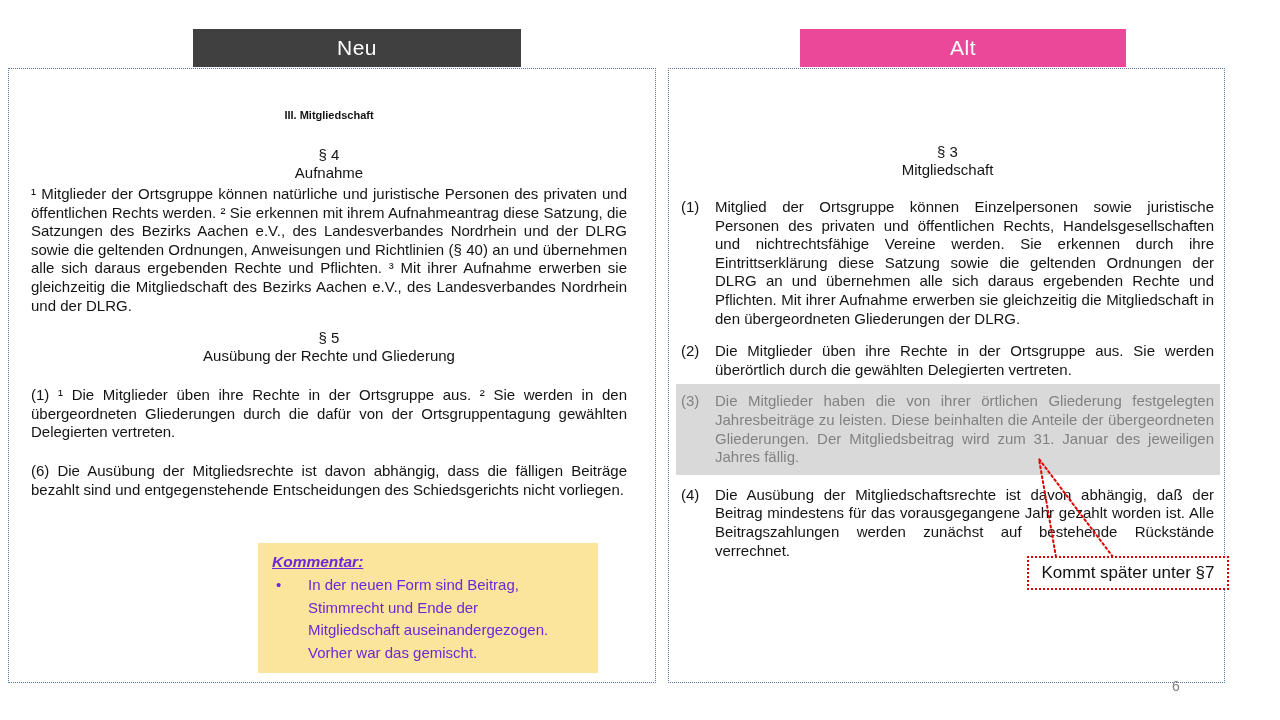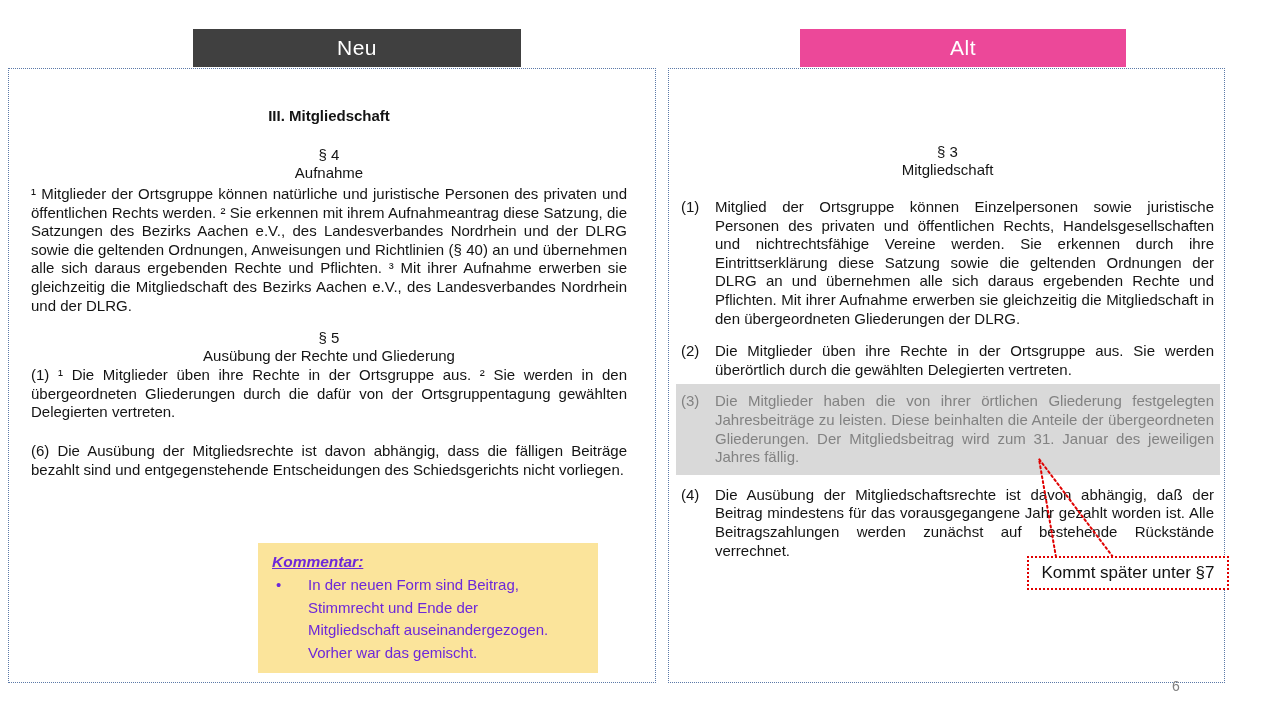--- a/index.html
+++ b/index.html
@@ -23,33 +23,33 @@
     position:absolute; top:68px; height:615px;
     border:1.5px dotted #5B79A8;
     background:#ffffff;
     overflow:hidden;
   }
   .panel-left  { left:8px;  width:648px; padding:0 28px 0 22px; }
   .panel-right { left:668px; width:557px; padding:0 10px 0 12px; }
 
   .doc-heading {
     margin-top:37px; text-align:center;
-    font-weight:bold; font-size:15px; line-height:19px;
+    font-weight:bold; font-size:11px; line-height:19px;
   }
   .sec-head { text-align:center; font-size:15px; line-height:18px; }
   .sec-head.left4 { margin-top:21px; }
   .sec-head.left5 { margin-top:14px; }
   .sec-head.right3 { margin-top:74px; }
 
   .para {
     font-size:15px; line-height:18.6px;
     text-align:justify;
   }
   .p-first  { margin-top:3px; }
-  .p-abs1   { margin-top:1px; }
+  .p-abs1   { margin-top:21px; }
   .p-abs2   { margin-top:20px; }
 
   .item { display:flex; font-size:15px; line-height:18.6px; }
   .item .num { flex:none; width:34px; }
   .item .txt { flex:1; text-align:justify; }
   .item-1 { margin-top:19px; }
   .item-2 { margin-top:14px; }
   .item-3 {
     margin:5px -6px 0 -5px;
     padding:8px 6px 8px 5px;

